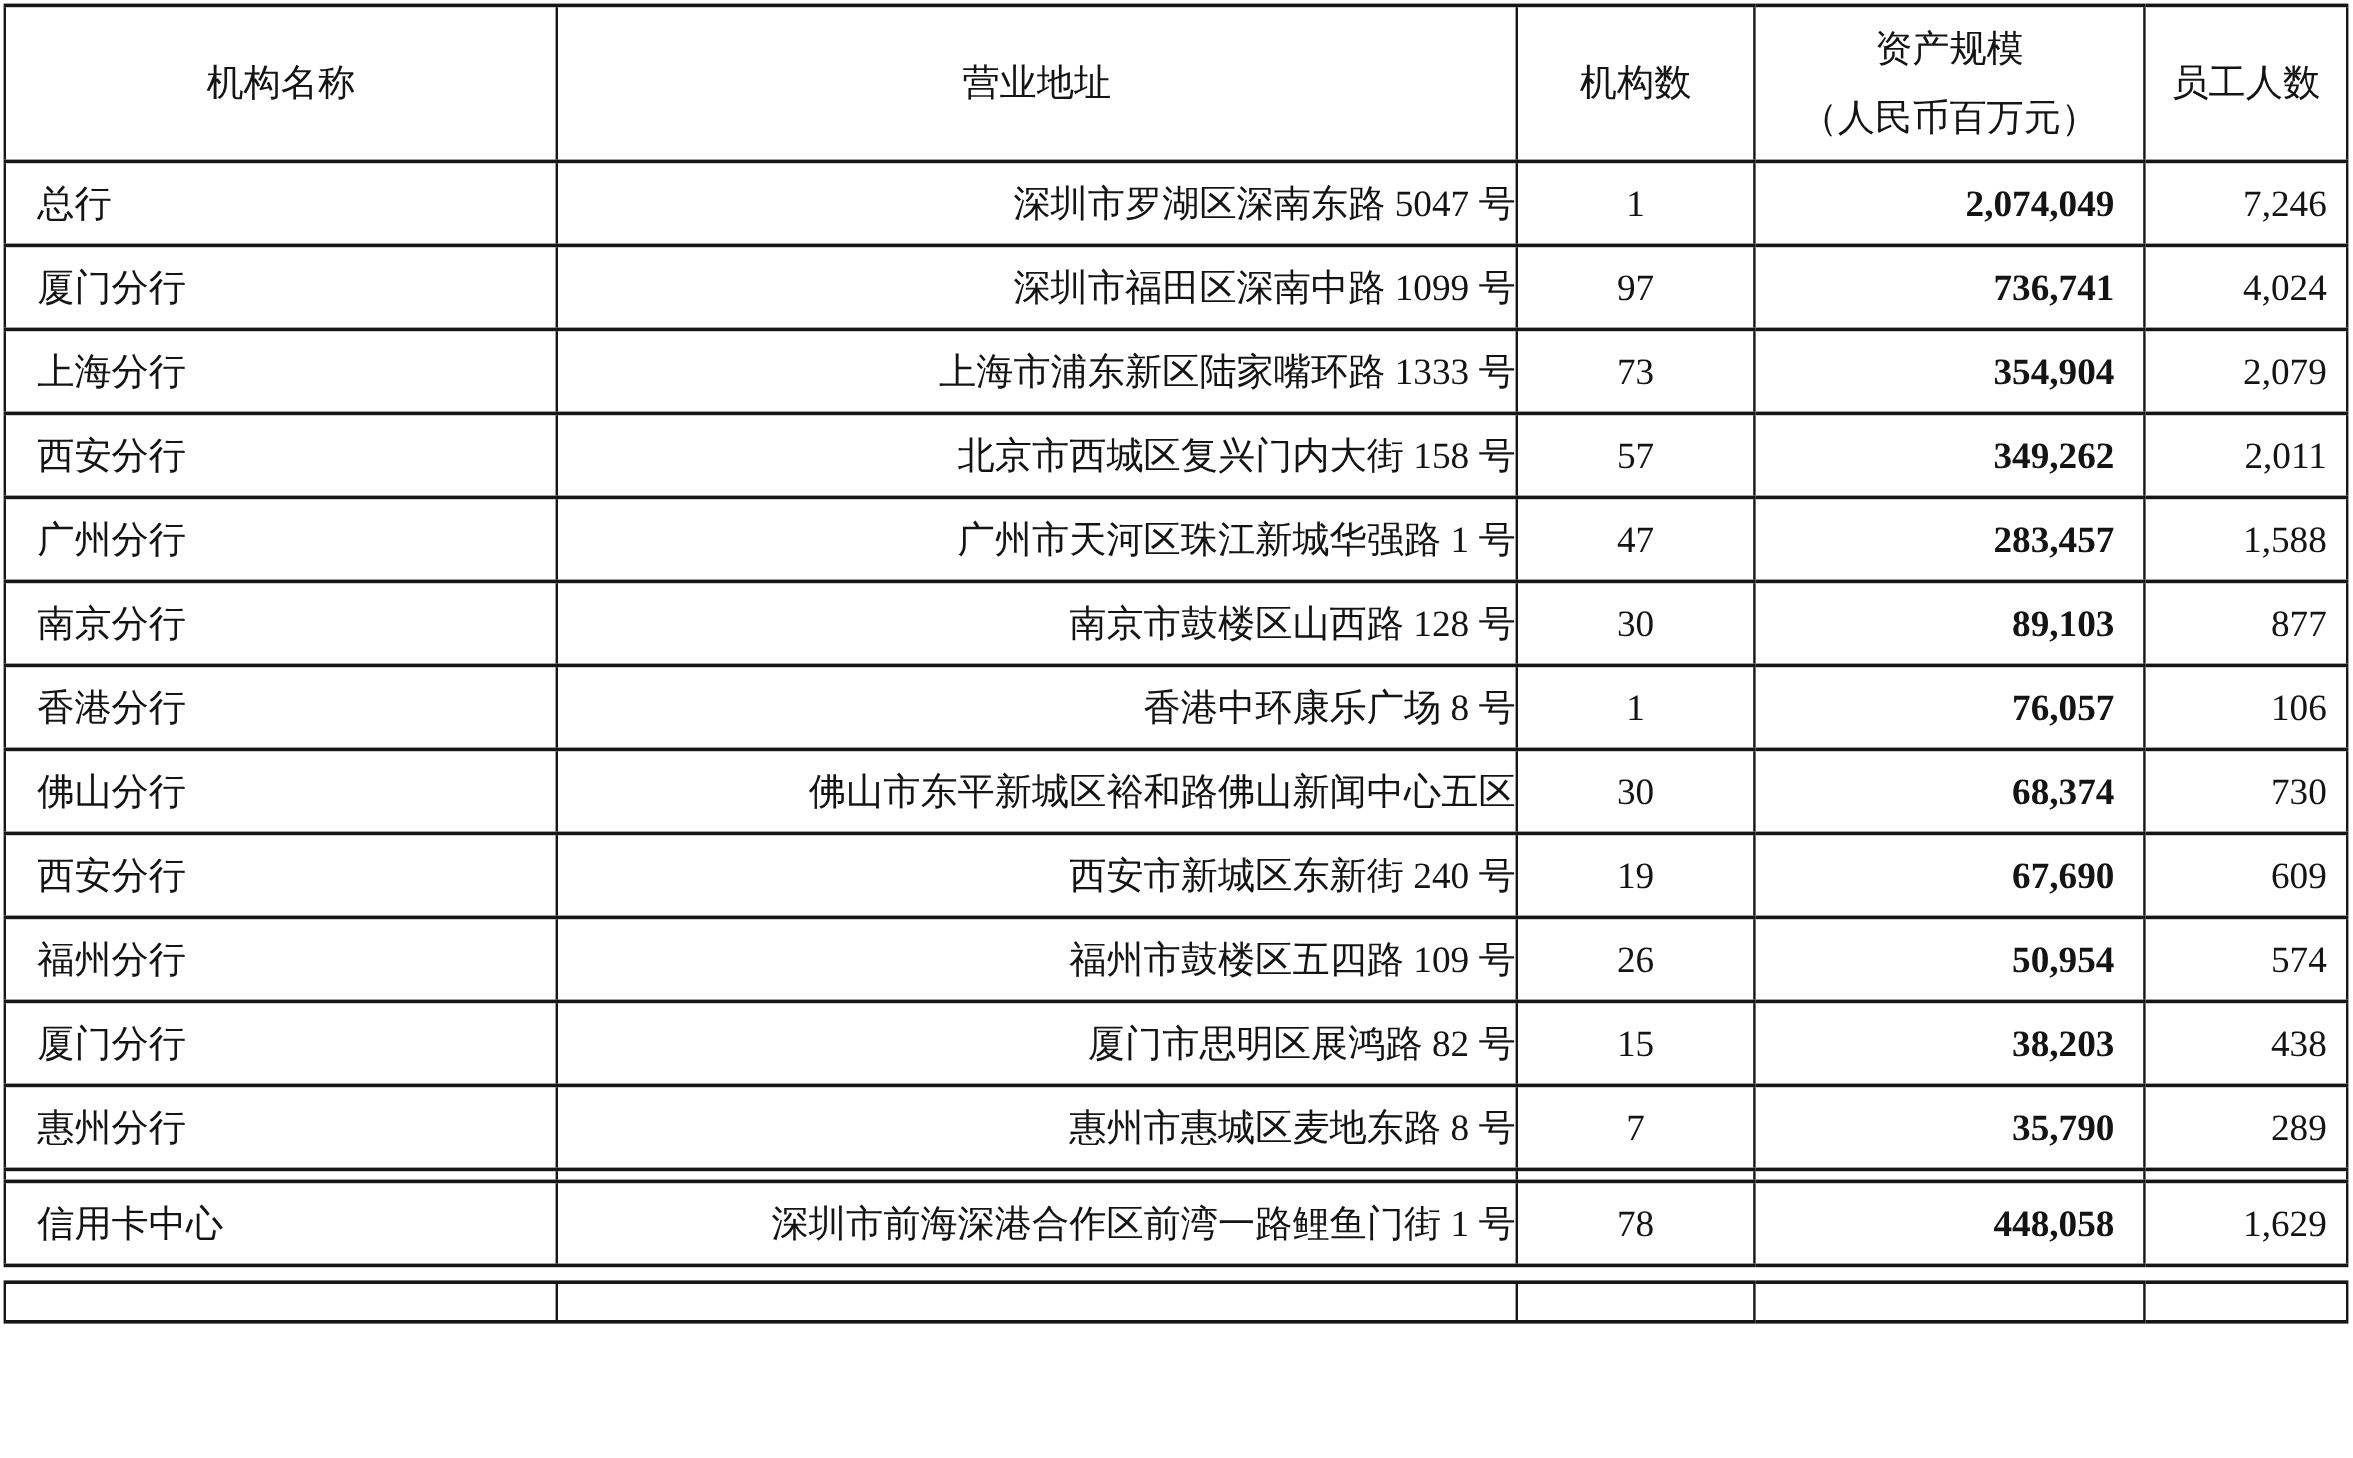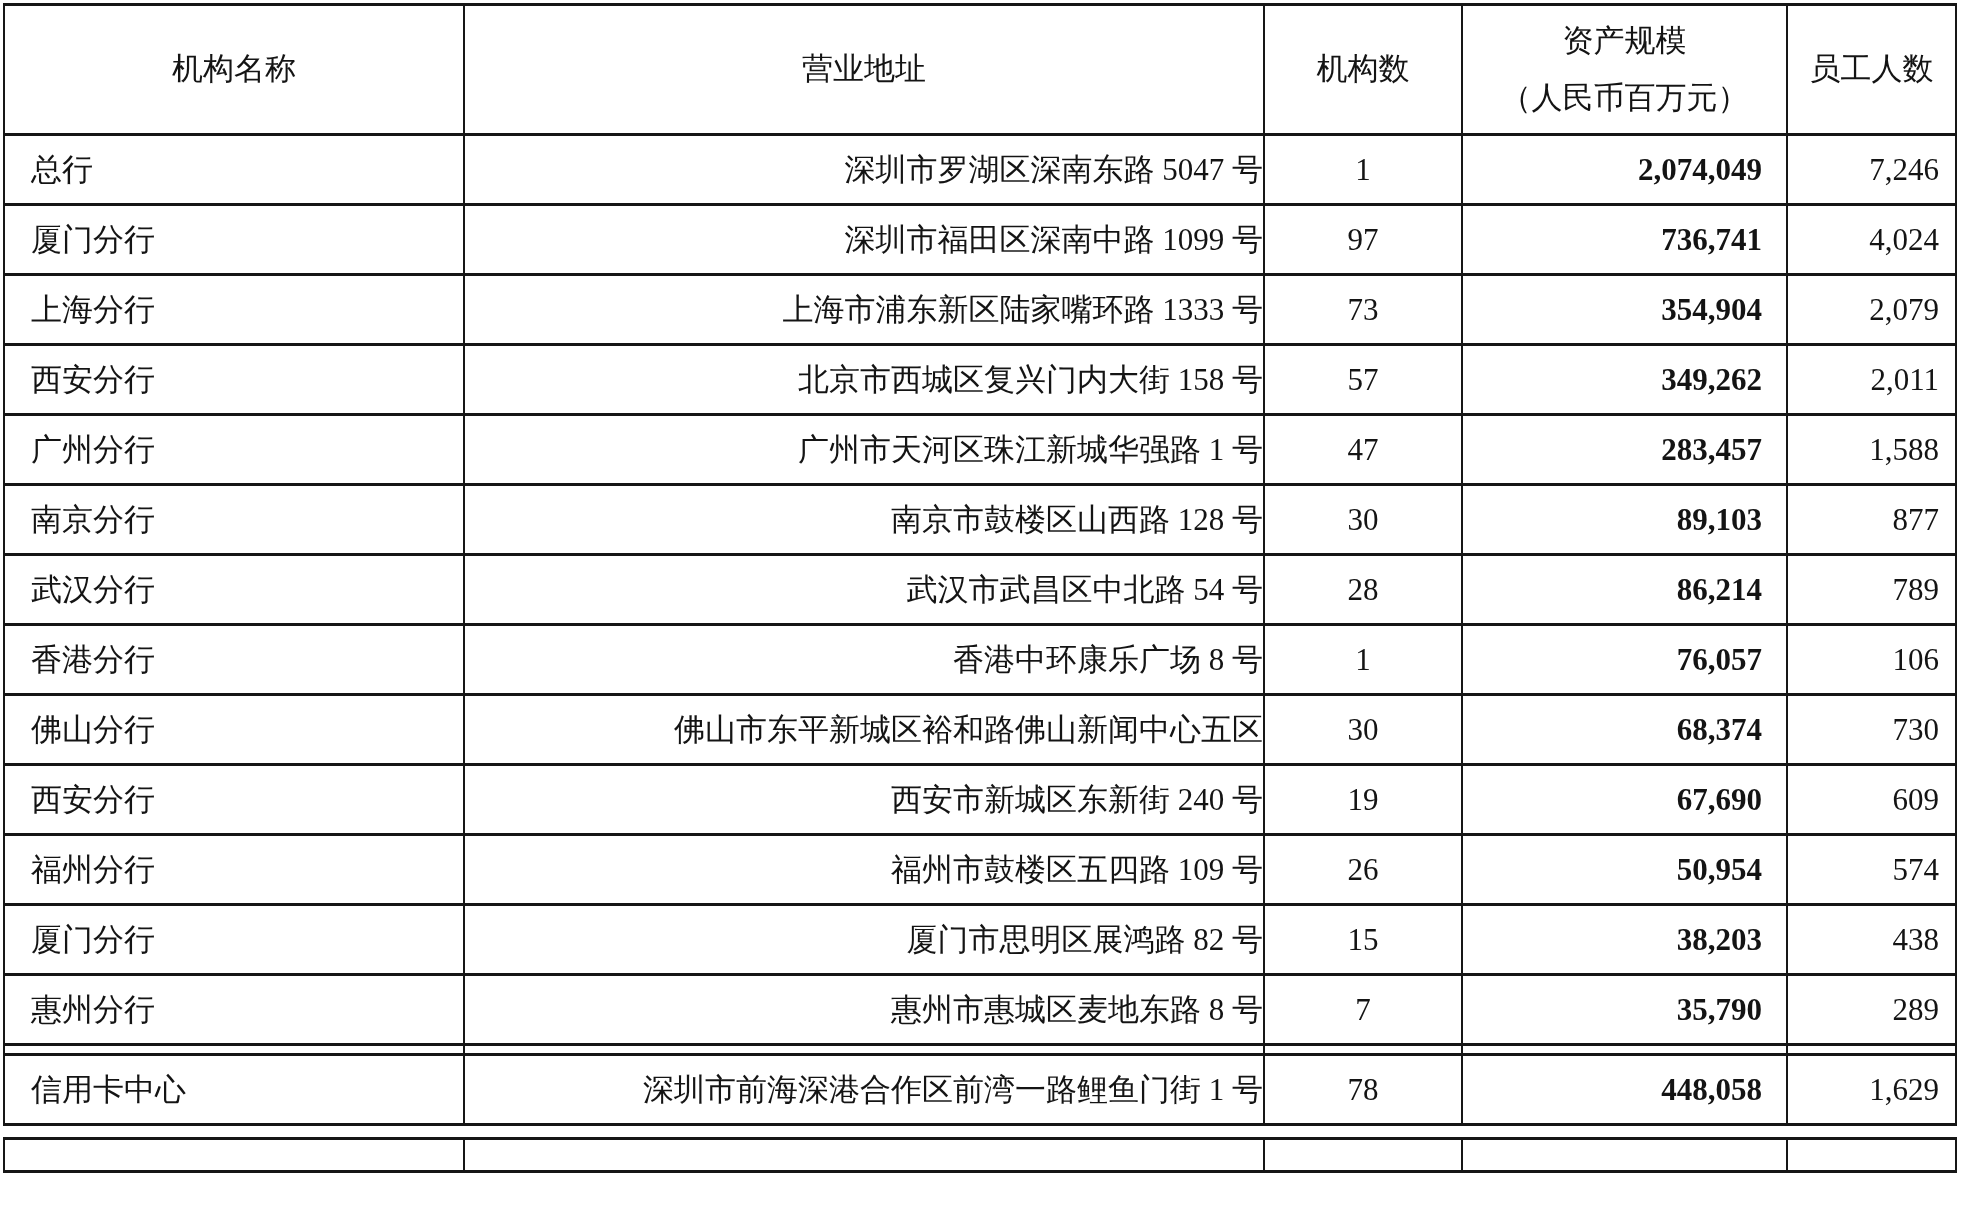--- a/index.html
+++ b/index.html
@@ -119,27 +119,20 @@
     <td class="c-emp">1,588</td>
   </tr>
         <tr class="data-row">
     <td class="c-name">南京分行</td>
     <td class="c-addr">南京市鼓楼区山西路 128 号</td>
     <td class="c-count">30</td>
     <td class="c-assets">89,103</td>
     <td class="c-emp">877</td>
   </tr>
         <tr class="data-row">
-    <td class="c-name">武汉分行</td>
-    <td class="c-addr">武汉市武昌区中北路 54 号</td>
-    <td class="c-count">28</td>
-    <td class="c-assets">86,214</td>
-    <td class="c-emp">789</td>
-  </tr>
-        <tr class="data-row">
     <td class="c-name">香港分行</td>
     <td class="c-addr">香港中环康乐广场 8 号</td>
     <td class="c-count">1</td>
     <td class="c-assets">76,057</td>
     <td class="c-emp">106</td>
   </tr>
         <tr class="data-row">
     <td class="c-name">佛山分行</td>
     <td class="c-addr">佛山市东平新城区裕和路佛山新闻中心五区</td>
     <td class="c-count">30</td>

